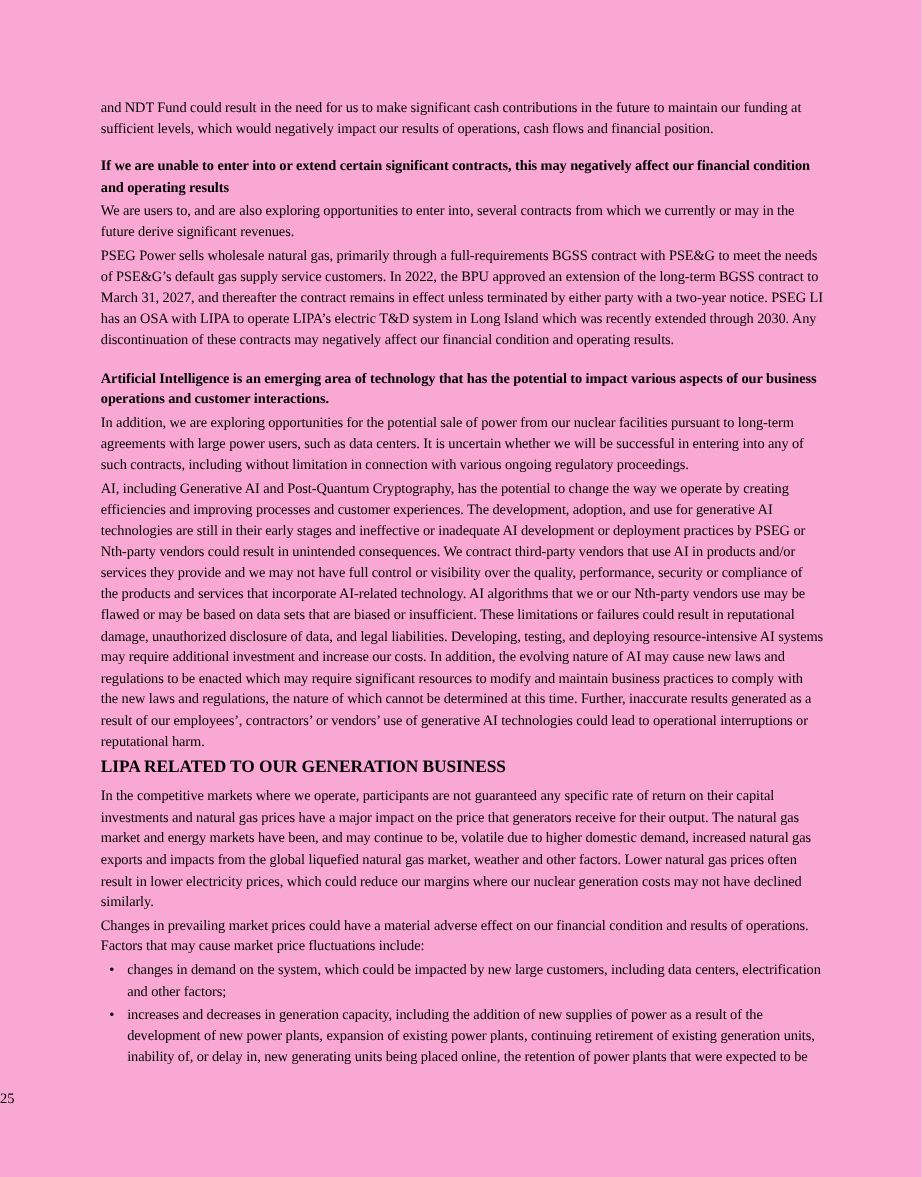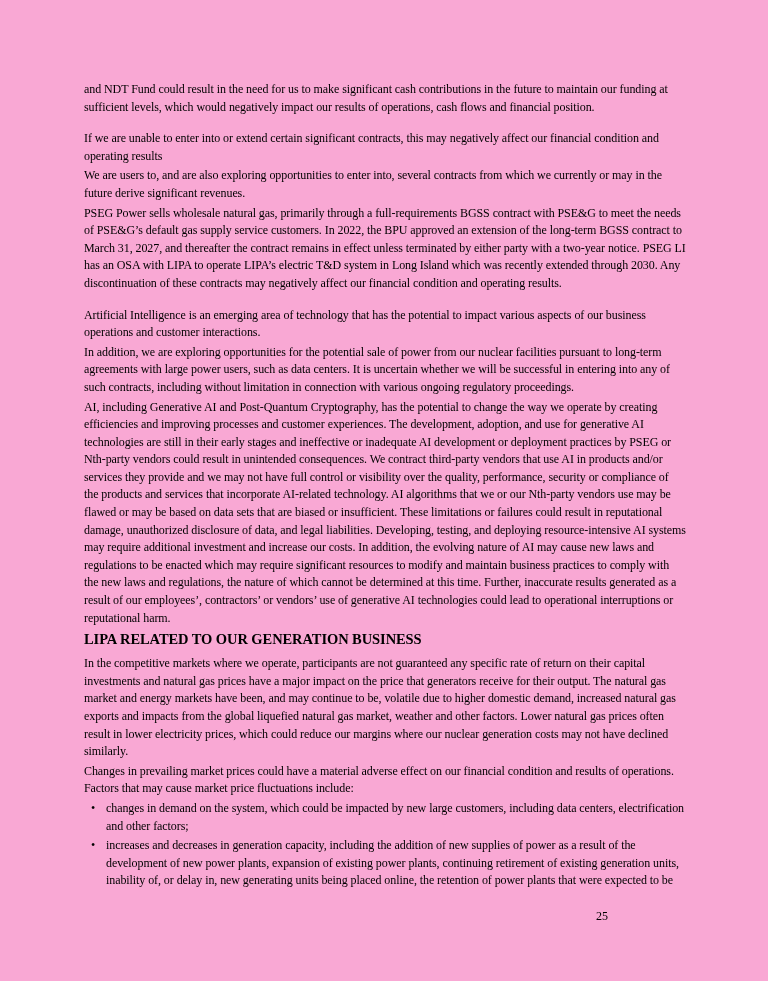--- a/index.html
+++ b/index.html
@@ -24,21 +24,21 @@
     top: 81px;
     width: 602px;
   }
   .para {
     margin: 0 0 2px 0;
     font-size: 12px;
     line-height: 17.6px;
     letter-spacing: -0.08px;
     text-align: left;
   }
-  .para.bold { font-weight: normal; margin-top: 14px; }
+  .para.bold { font-weight: bold; margin-top: 14px; }
   .section-heading {
     margin: 2px 0 6px 0;
     font-size: 14.5px;
     line-height: 20px;
     font-weight: bold;
     letter-spacing: -0.08px;
   }
   .bullet-list {
     list-style: none;
     margin: 0;
@@ -55,21 +55,21 @@
   .bullet-marker {
     position: absolute;
     left: 7px;
     top: 0;
   }
   .footer {
     position: absolute;
     top: 906px;
     left: 0;
     width: 608px;
-    text-align: right;
+    text-align: left;
   }
   .page-number {
     font-size: 12px;
     line-height: 17.6px;
   }
 </style>
 </head>
 <body>
 
 <div class="page">

